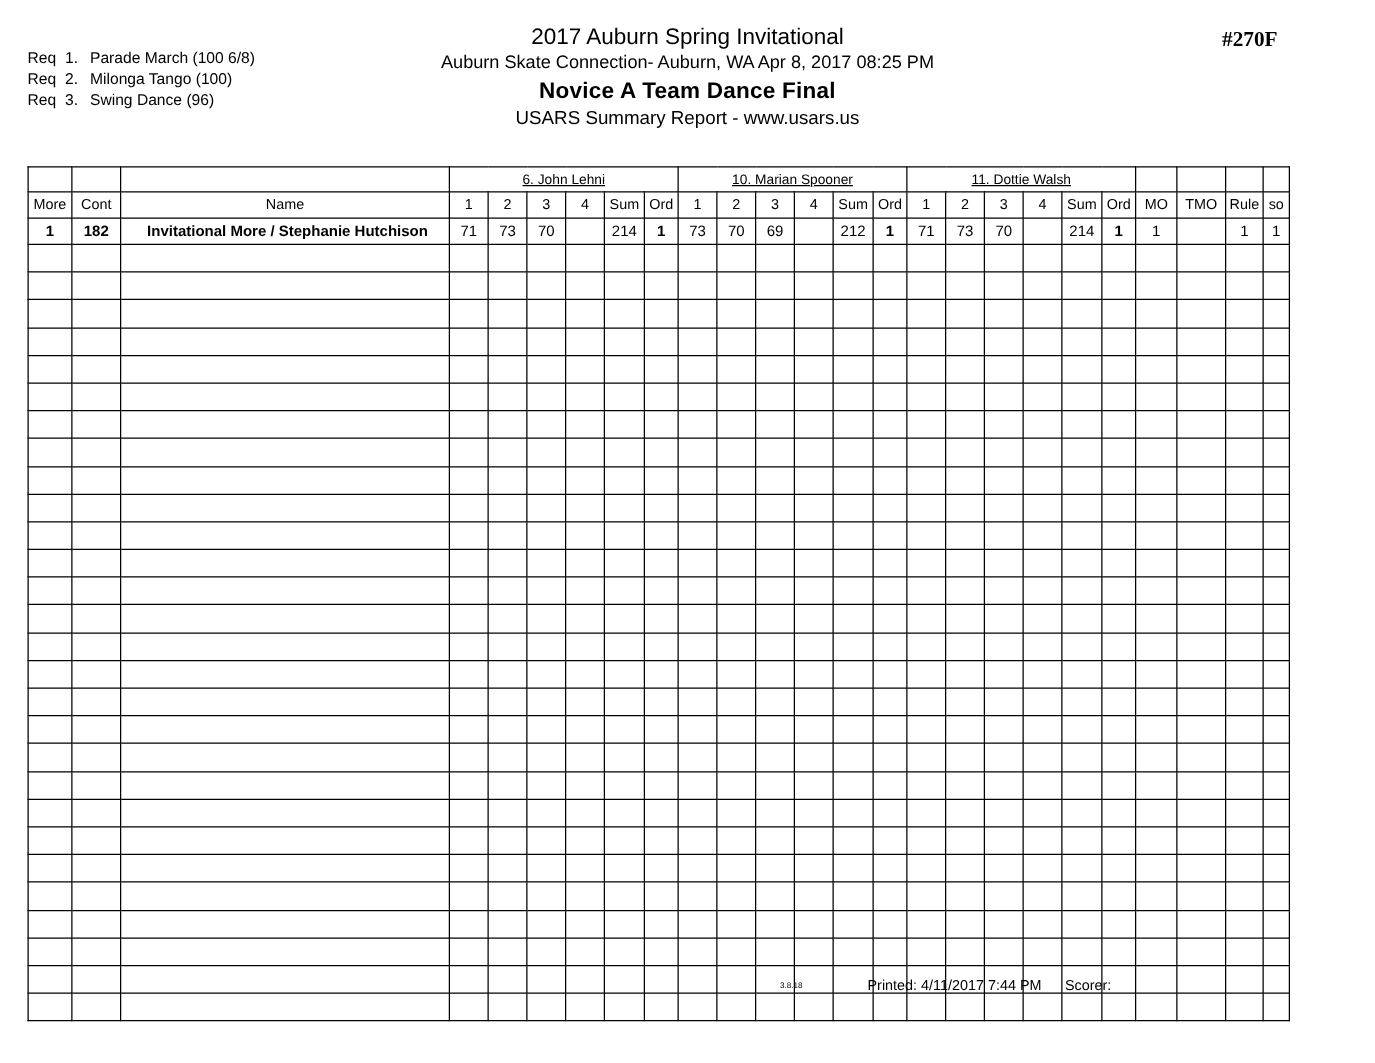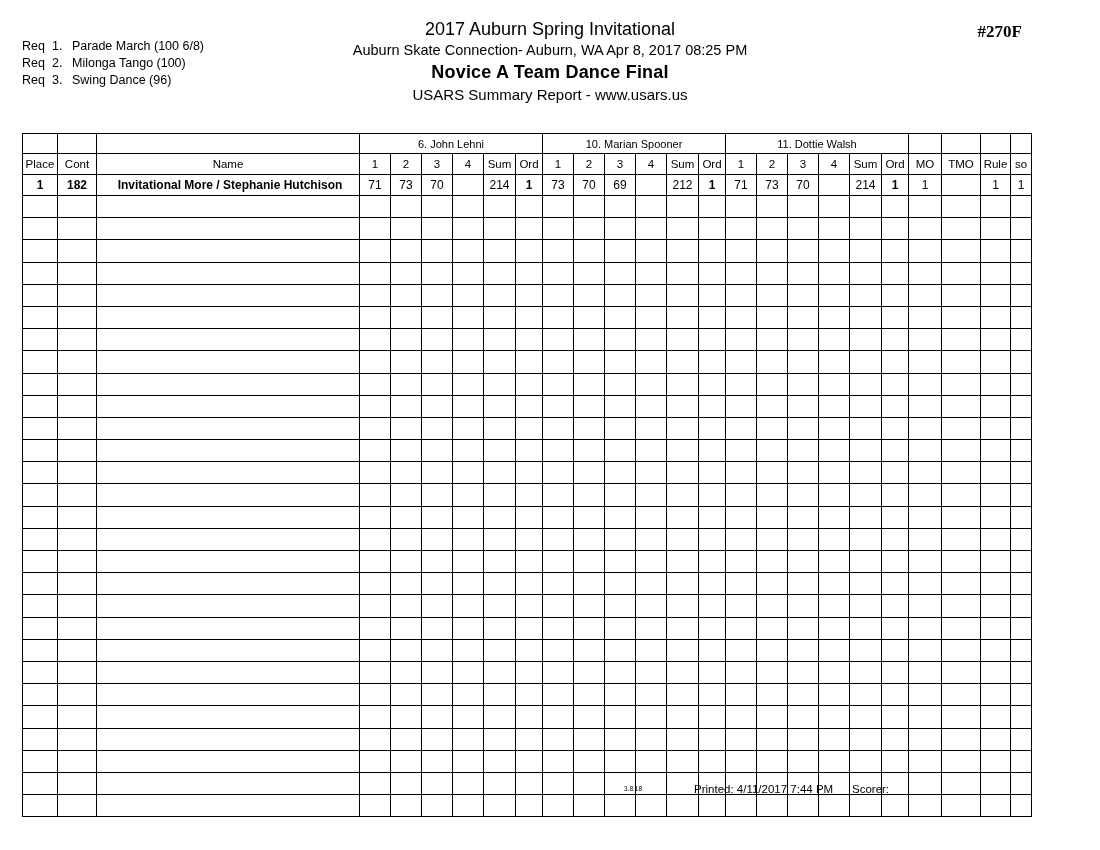--- a/index.html
+++ b/index.html
@@ -89,20 +89,21 @@
     height: 19px;
     overflow: hidden;
     white-space: nowrap;
   }
   
   .judge-head {
     text-align: left;
     padding-left: 5px;
     font-size: 11px;
     height: 18px;
+    text-decoration: underline;
   }
   .blank-cell { border: none; }
 
   
   .thick-l { border-left: 3px solid #000; }
   .thick-r { border-right: 3px solid #000; }
 
   .col-place { width: 34px; }
   .col-cont  { width: 38px; }
   .col-name  { width: 258px; text-align: left; padding-left: 4px; }
@@ -192,21 +193,21 @@
     <td class="judge-head thick-l" colspan="6">6.  John Lehni</td>
     <td class="judge-head thick-l" colspan="6">10.  Marian Spooner</td>
     <td class="judge-head thick-l thick-r" colspan="6">11.  Dottie Walsh</td>
     <td class="col-mo blank-cell"></td>
     <td class="col-tmo blank-cell"></td>
     <td class="col-rule blank-cell"></td>
     <td class="col-so blank-cell"></td>
   </tr>
 
   <tr class="hdr">
-    <td class="col-place">Place</td>
+    <td class="col-place">More</td>
     <td class="col-cont">Cont</td>
     <td class="col-name">Name</td>
 
     <td class="col-score thick-l">1</td>
     <td class="col-score">2</td>
     <td class="col-score">3</td>
     <td class="col-score">4</td>
     <td class="col-sum">Sum</td>
     <td class="col-ord">Ord</td>
 

